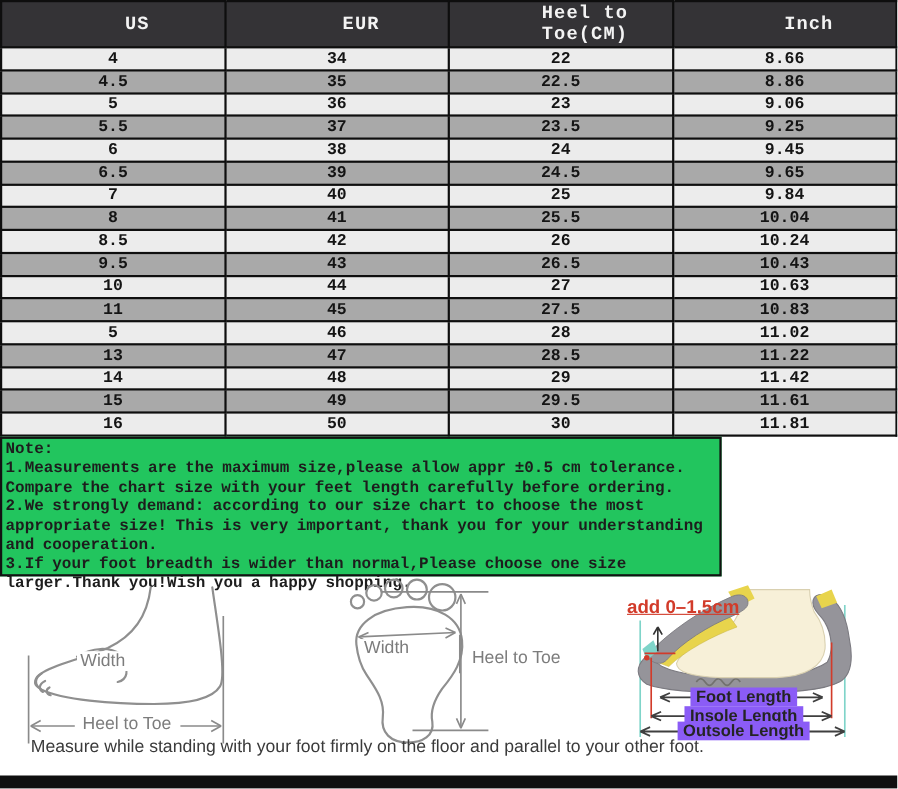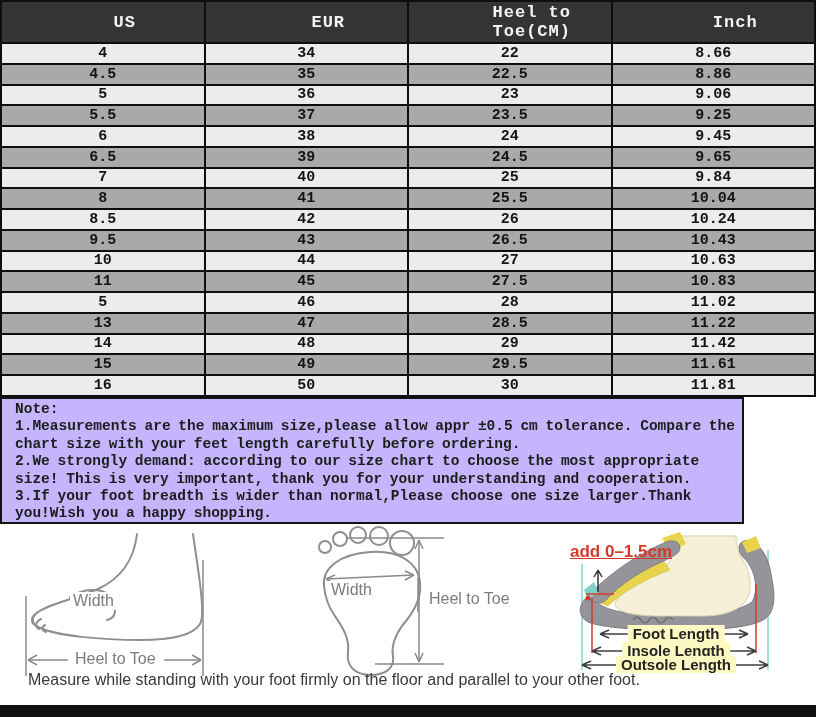--- a/index.html
+++ b/index.html
@@ -13,36 +13,36 @@
     background:var(--header-bg,#343336);color:#f3f3f3;height:38px;
     font:700 17px "Liberation Mono",monospace;letter-spacing:1px;
     border:2px solid var(--border,#0e0e0e);vertical-align:middle;padding-left:45px;}
   table.size-table td{
     border:2px solid var(--border,#0e0e0e);text-align:center;vertical-align:middle;
     font:700 15px "Liberation Mono",monospace;color:#141414;padding:0;}
   table.size-table tr.light td{background:var(--row-light,#ececec);}
   table.size-table tr.dark  td{background:var(--row-dark,#a9a9a9);font-family:Liberation Mono, monospace;}
 
   
-  .note-box{position:absolute;left:0;top:397px;width:744px;height:127px;
-    box-sizing:border-box;border:2px solid #121212;background:#c4b5fd;
-    padding:2px 3px 0 13px;}
+  .note-box{position:absolute;left:0;top:397px;width:656px;height:127px;
+    box-sizing:border-box;border:2px solid #121212;background:#22c55e;
+    padding:2px 3px 0 3px;}
   .note-line{font:600 14.5px/17.4px "Liberation Mono",monospace;color:#1d1d1d;
     word-spacing:-1px;}
 
   
   .diagram{position:absolute;}
   .diagram svg{position:absolute;left:0;top:0;}
   .d-side{left:12px;top:530px;width:250px;height:152px;}
   .d-top {left:292px;top:524px;width:252px;height:156px;}
   .d-shoe{left:558px;top:520px;width:258px;height:170px;}
   .dlabel{position:absolute;font:16px "Liberation Sans",sans-serif;color:#7c7c7c;
     background:#fff;padding:0 3px;white-space:nowrap;}
   .mlabel{position:absolute;left:118px;transform:translateX(-50%);
-    font:700 15px "Liberation Sans",sans-serif;color:#242424;background:#fef9c3;
+    font:700 15px "Liberation Sans",sans-serif;color:#242424;background:#8b5cf6;
     padding:0 5px;white-space:nowrap;}
   .add-label{position:absolute;left:12px;top:22px;
     font:700 17px "Liberation Sans",sans-serif;color:var(--accent-red,#d23b2a);
     white-space:nowrap;text-decoration:underline;}
 
   
   .footer-note{position:absolute;left:28px;top:671px;
     font:16px "Liberation Sans",sans-serif;color:#3a3a3a;white-space:nowrap;}
   .bottom-bar{position:absolute;left:0;top:705px;width:816px;height:12px;
     background:#0f0f0f;}

